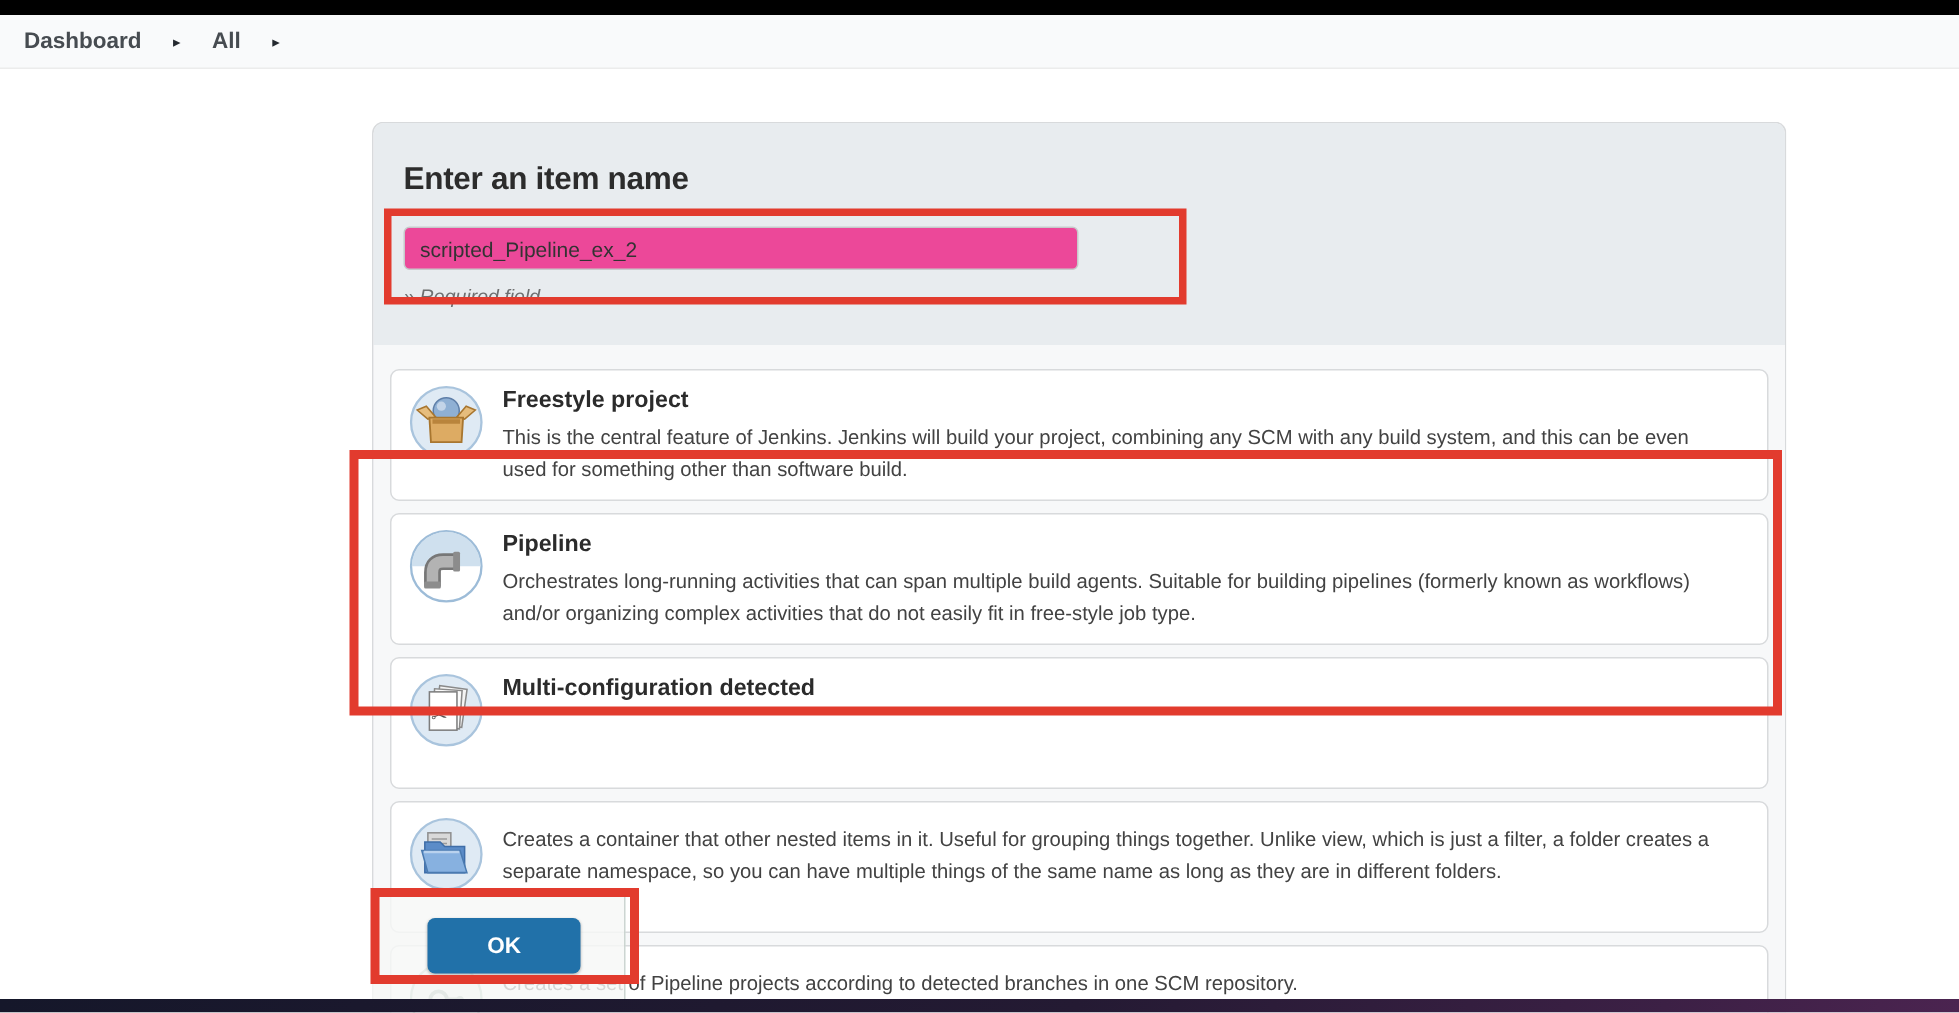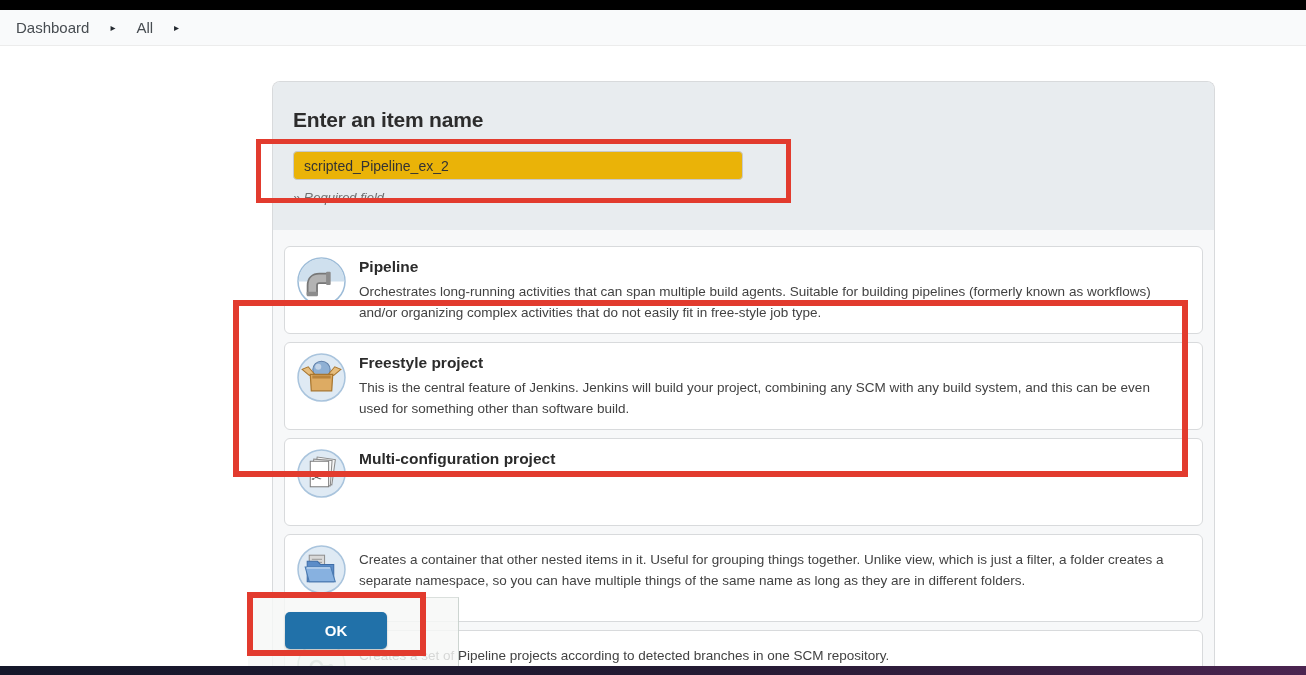--- a/index.html
+++ b/index.html
@@ -14,48 +14,47 @@
     position:absolute; left:0; top:0; width:1306px; height:10px;
     background:#000000;
   }
   .breadcrumb-bar {
     position:absolute; left:0; top:10px; width:1306px; height:36px;
     background:#f9fafb;
     border-bottom:1px solid #ececec;
     display:flex; align-items:center; padding-left:16px;
   }
   .crumb {
-    font-size:15px; font-weight:normal; color:#474c51; cursor:pointer;
+    font-size:15px; font-weight:bold; color:#474c51; cursor:pointer;
   }
   .crumb-chevron {
     font-size:10px; color:#24292f; margin:0 21px; cursor:pointer;
   }
   .card {
     position:absolute; left:248px; top:81px; width:943px; height:594px;
     background:#f7f8f9;
     border:1px solid #d8dadc;
     border-bottom:none;
     border-radius:8px 8px 0 0;
     overflow:hidden;
-    margin-left:24px;
   }
   .card-header {
     height:148px;
     background:#e8ecef;
     padding:26px 20px 0 20px;
   }
   .page-title {
     font-size:21px; font-weight:bold; color:#2c2c2c; letter-spacing:-0.2px;
     margin-bottom:19px;
   }
   .item-name-input {
     display:block;
     width:450px; height:29px;
     border:1px solid #c7c9cb; border-radius:4px;
-    background:#eab308;
+    background:#ec4899;
     padding:0 10px;
     font-size:14px; color:#333333;
     font-family:"Liberation Sans", sans-serif;
     outline:none;
   }
   .required-note {
     margin-top:10px;
     font-style:italic; font-size:13px; color:#6e6f70;
   }
   .items-section {
@@ -75,21 +74,21 @@
   .item-text { flex:1; min-width:0; }
   .item-title {
     font-size:15.5px; font-weight:bold; color:#2b2b2b; line-height:20px;
   }
   .item-desc {
     margin-top:4px;
     font-size:13.5px; color:#424242; line-height:21px;
     max-width:822px;
   }
   .footer-overlay {
-    position:absolute; left:248px; top:597px; width:211px; height:69px;
+    position:absolute; left:248px; top:597px; width:169px; height:69px;
     background:rgba(246,248,246,0.82);
     border-top:1px solid rgba(180,190,185,0.45);
     border-right:1px solid rgba(170,185,178,0.55);
     z-index:20;
   }
   .ok-button {
     position:absolute; left:37px; top:14px; width:102px; height:37px;
     background:#2171a9;
     border:none; border-radius:5px;
     color:#ffffff; font-size:15px; font-weight:bold;
@@ -128,60 +127,60 @@
   <div class="card-header">
     <div class="page-title">Enter an item name</div>
     <input class="item-name-input" type="text" value="scripted_Pipeline_ex_2" style="">
     <div class="required-note">» Required field</div>
   </div>
 
   <div class="items-section">
 
     <div class="item">
       <svg class="item-icon" viewBox="0 0 48 48">
-        <circle cx="24" cy="24" r="23" fill="#ffffff" stroke="#9dbcd8" stroke-width="1.5"></circle>
-        <path d="M1.5 24 a22.5 22.5 0 0 1 45 0 Z" fill="#cfe0ee"></path>
-        <path d="M15 37 L15 28 Q15 21 22 21 L31 21" fill="none" stroke="#777777" stroke-width="11"></path>
-        <path d="M15 37 L15 28 Q15 21 22 21 L31 21" fill="none" stroke="#b3b3b3" stroke-width="7.5"></path>
-        <rect x="28.5" y="14.5" width="4.5" height="13" fill="#8c8c8c" rx="1"></rect>
-        <rect x="9.5" y="34" width="11" height="4.5" fill="#8c8c8c" rx="1"></rect>
-      </svg>
-      <div class="item-text">
-        <div class="item-title">Pipeline</div>
-        <div class="item-desc">Orchestrates long-running activities that can span multiple build agents. Suitable for building pipelines (formerly known as workflows) and/or organizing complex activities that do not easily fit in free-style job type.</div>
-
-      </div>
-    </div>
-
-    <div class="item">
-      <svg class="item-icon" viewBox="0 0 48 48">
         <circle cx="24" cy="24" r="23" fill="#dfeaf4" stroke="#a9c4dd" stroke-width="1.5"></circle>
         <circle cx="24" cy="16.5" r="8.5" fill="#8fb0d4" stroke="#5f7fa8" stroke-width="1"></circle>
         <circle cx="20.8" cy="13.5" r="3" fill="#c3d4e8"></circle>
         <path d="M12 22 L5 16 L11 13.5 L17 20.5 Z" fill="#e6bd7d" stroke="#a8762f" stroke-width="1"></path>
         <path d="M36 22 L43 16 L37 13.5 L31 20.5 Z" fill="#e6bd7d" stroke="#a8762f" stroke-width="1"></path>
         <path d="M13 21 L35 21 L34 37 L14 37 Z" fill="#ddab63" stroke="#a8762f" stroke-width="1.2"></path>
         <path d="M15 22 L33 22 L33 25 L15 25 Z" fill="#b9843c"></path>
       </svg>
       <div class="item-text">
         <div class="item-title">Freestyle project</div>
         <div class="item-desc">This is the central feature of Jenkins. Jenkins will build your project, combining any SCM with any build system, and this can be even used for something other than software build.</div>
       </div>
     </div>
 
     <div class="item">
       <svg class="item-icon" viewBox="0 0 48 48">
+        <circle cx="24" cy="24" r="23" fill="#ffffff" stroke="#9dbcd8" stroke-width="1.5"></circle>
+        <path d="M1.5 24 a22.5 22.5 0 0 1 45 0 Z" fill="#cfe0ee"></path>
+        <path d="M15 37 L15 28 Q15 21 22 21 L31 21" fill="none" stroke="#777777" stroke-width="11"></path>
+        <path d="M15 37 L15 28 Q15 21 22 21 L31 21" fill="none" stroke="#b3b3b3" stroke-width="7.5"></path>
+        <rect x="28.5" y="14.5" width="4.5" height="13" fill="#8c8c8c" rx="1"></rect>
+        <rect x="9.5" y="34" width="11" height="4.5" fill="#8c8c8c" rx="1"></rect>
+      </svg>
+      <div class="item-text">
+        <div class="item-title">Pipeline</div>
+        <div class="item-desc">Orchestrates long-running activities that can span multiple build agents. Suitable for building pipelines (formerly known as workflows) and/or organizing complex activities that do not easily fit in free-style job type.</div>
+
+      </div>
+    </div>
+
+    <div class="item">
+      <svg class="item-icon" viewBox="0 0 48 48">
         <circle cx="24" cy="24" r="23" fill="#dfeaf4" stroke="#a9c4dd" stroke-width="1.5"></circle>
         <rect x="18" y="9" width="18" height="25" fill="#f4f4f4" stroke="#8a8a8a" transform="rotate(8 27 21)"></rect>
         <rect x="15.5" y="10.5" width="18" height="25" fill="#fafafa" stroke="#8a8a8a" transform="rotate(4 24 23)"></rect>
         <rect x="13" y="12" width="18" height="25" fill="#ffffff" stroke="#7d7d7d"></rect>
         <text x="14" y="32" font-size="13" fill="#555555" font-family="DejaVu Sans, sans-serif">✂</text>
       </svg>
       <div class="item-text">
-        <div class="item-title">Multi-configuration project</div>
+        <div class="item-title">Multi-configuration detected</div>
       </div>
     </div>
 
     <div class="item">
       <svg class="item-icon" viewBox="0 0 48 48">
         <circle cx="24" cy="24" r="23" fill="#dfeaf4" stroke="#a9c4dd" stroke-width="1.5"></circle>
         <rect x="12" y="10" width="15" height="20" fill="#d9d9d9" stroke="#8f8f8f"></rect>
         <line x1="14.5" y1="14" x2="24.5" y2="14" stroke="#9a9a9a"></line>
         <line x1="14.5" y1="17" x2="24.5" y2="17" stroke="#9a9a9a"></line>
         <line x1="14.5" y1="20" x2="24.5" y2="20" stroke="#9a9a9a"></line>

